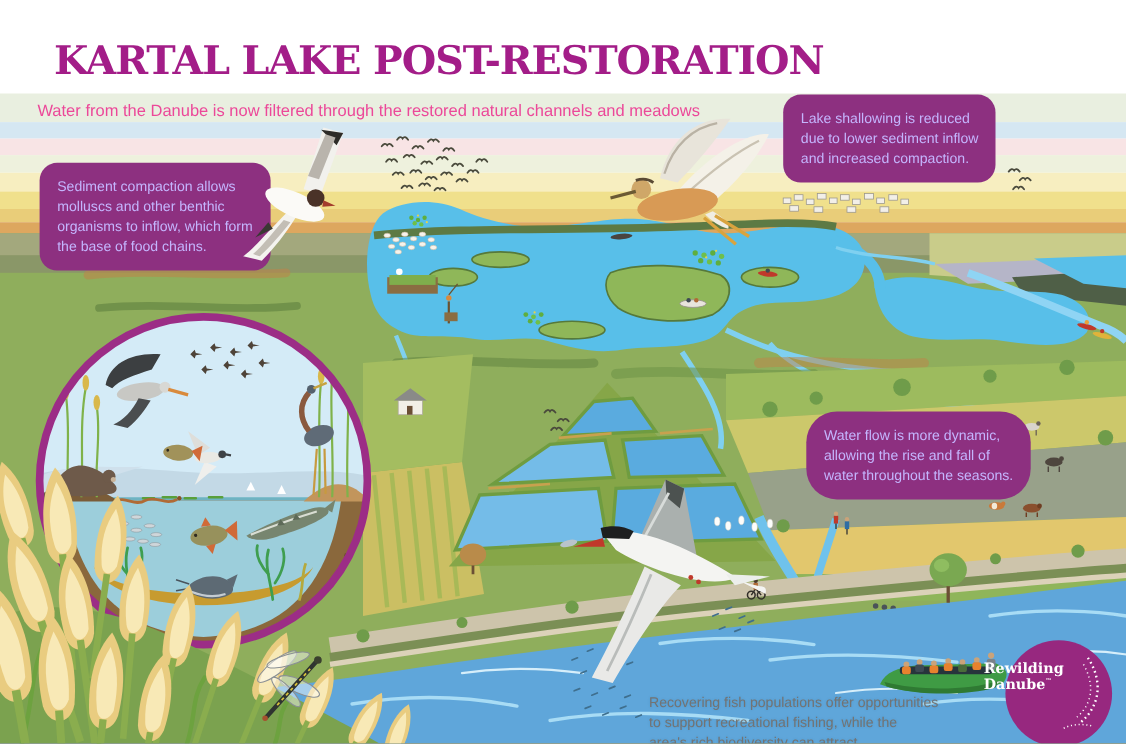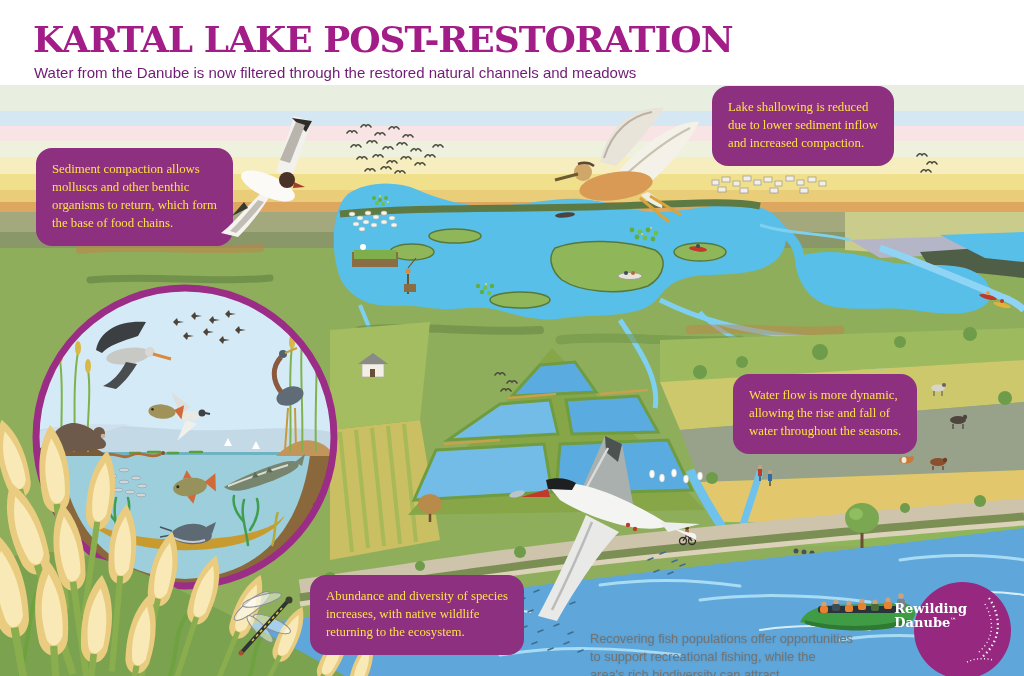--- a/index.html
+++ b/index.html
@@ -1,25 +1,25 @@
 <!DOCTYPE html>
 <html><head>
 <meta charset="utf-8">
 <style>
   html,body{margin:0;padding:0;background:#666;}
   .stage{position:relative;width:1024px;height:676px;overflow:hidden;background:#ffffff;
          font-family:"Liberation Sans",sans-serif;}
   .stage svg.scene{position:absolute;left:0;top:0;z-index:1;}
   .stage svg.birds-overlay{position:absolute;left:0;top:0;z-index:8;pointer-events:none;}
   .hdr{position:absolute;left:33px;top:18px;z-index:6;}
-  .hdr h1{margin:0;font-family:"DejaVu Serif",serif;font-weight:bold;font-size:36px;
+  .hdr h1{margin:16px;font-family:"DejaVu Serif",serif;font-weight:bold;font-size:36px;
           letter-spacing:-1px;color:#a31d88;white-space:nowrap;}
-  .hdr p{margin:4px 0 0 1px;font-size:15px;color:#701a75;}
-  .callout{position:absolute;z-index:5;background:#8d3080;color:#fde047;font-size:12.8px;
-           line-height:1.4;padding:13px 16px;border-radius:16px;white-space:pre-line;font-family:Liberation Serif, serif;}
+  .hdr p{margin:4px 0 0 1px;font-size:15px;color:#ec4899;}
+  .callout{position:absolute;z-index:5;background:#8d3080;color:#c4b5fd;font-size:12.8px;
+           line-height:1.4;padding:13px 16px;border-radius:16px;white-space:pre-line;}
   .float-text{position:absolute;z-index:5;color:#f2fafd;font-size:12.8px;line-height:1.4;
               white-space:pre-line;text-shadow:0 0 2px rgba(40,110,150,.25);}
   .logo{position:absolute;left:914px;top:582px;width:97px;height:97px;border-radius:50%;
         background:#97287f;z-index:9;color:#fff;}
   .logo-text{position:absolute;top:20px;right:44px;
              font-family:"DejaVu Serif",serif;font-weight:bold;font-size:13px;line-height:1.1;}
   .logo-text .tm{font-size:6px;vertical-align:super;}
   .logo svg{position:absolute;right:6px;top:10px;}
 </style>
 </head>
@@ -582,35 +582,32 @@
   </g>
 </svg>
 
 <div class="hdr">
   <h1>KARTAL LAKE POST-RESTORATION</h1>
   <p>Water from the Danube is now filtered through the restored natural channels and meadows</p>
 </div>
 
 <div class="callout" style="left:36px;top:148px;">Sediment compaction allows
 molluscs and other benthic
-organisms to return, which form
+organisms to inflow, which form
 the base of food chains.</div>
 
 <div class="callout" style="left:712px;top:86px;">Lake shallowing is reduced
 due to lower sediment inflow
 and increased compaction.</div>
 
 
-<div class="callout" style="left:733px;top:374px;">Water flow is more dynamic,
+<div class="callout" style="left:733px;top:374px;border-radius:28px;">Water flow is more dynamic,
 allowing the rise and fall of
 water throughout the seasons.</div>
 
-<div class="callout" style="left:310px;top:575px;">Abundance and diversity of species
-increases, with native wildlife
-returning to the ecosystem.</div>
 
 <div class="float-text" style="left:590px;top:630px;color:#737373;">Recovering fish populations offer opportunities
 to support recreational fishing, while the
 area's rich biodiversity can attract
 birdwatchers and ecotourists after the war.</div>
 
 <svg class="birds-overlay" width="1024" height="676" viewBox="0 0 1024 676">
 
   <g>
     <path d="M276,172 L294,116 L312,121 L292,176 Z" fill="#f2f1ed"></path>

